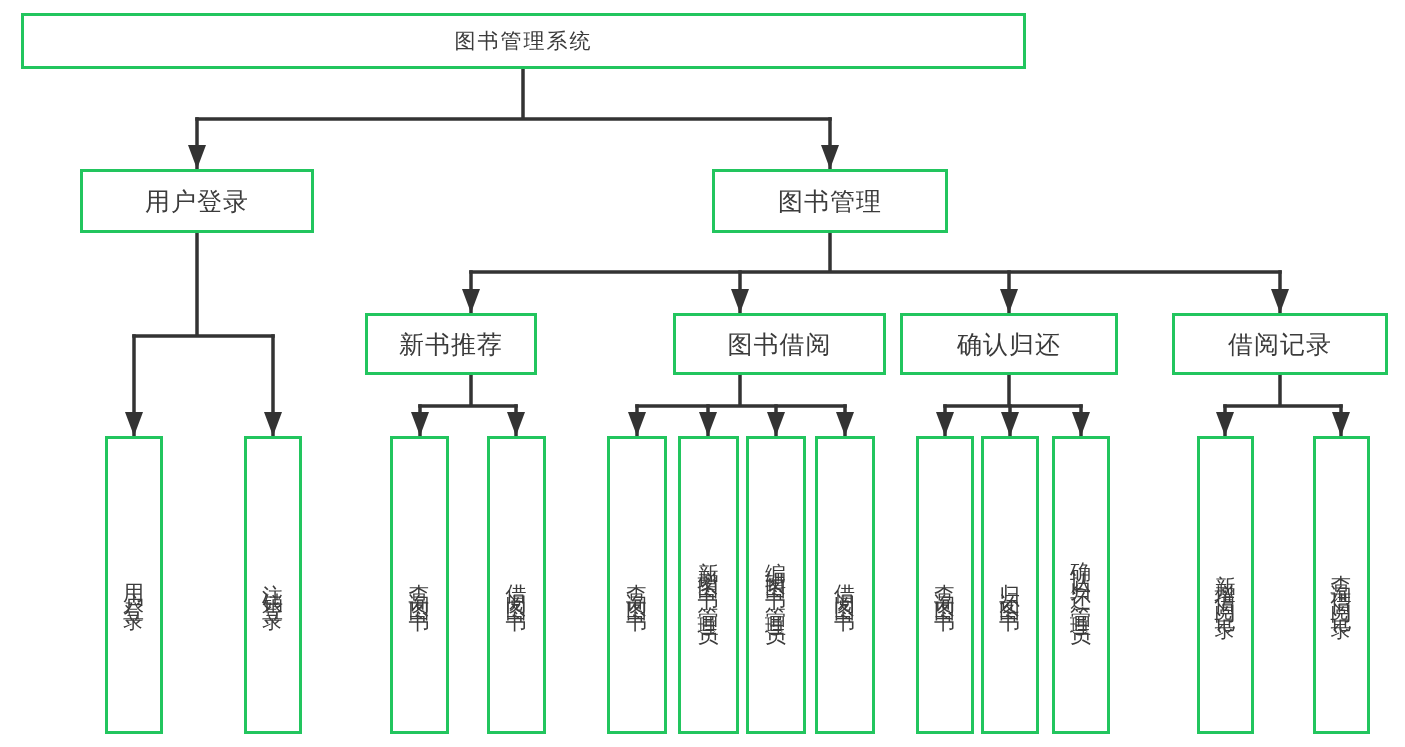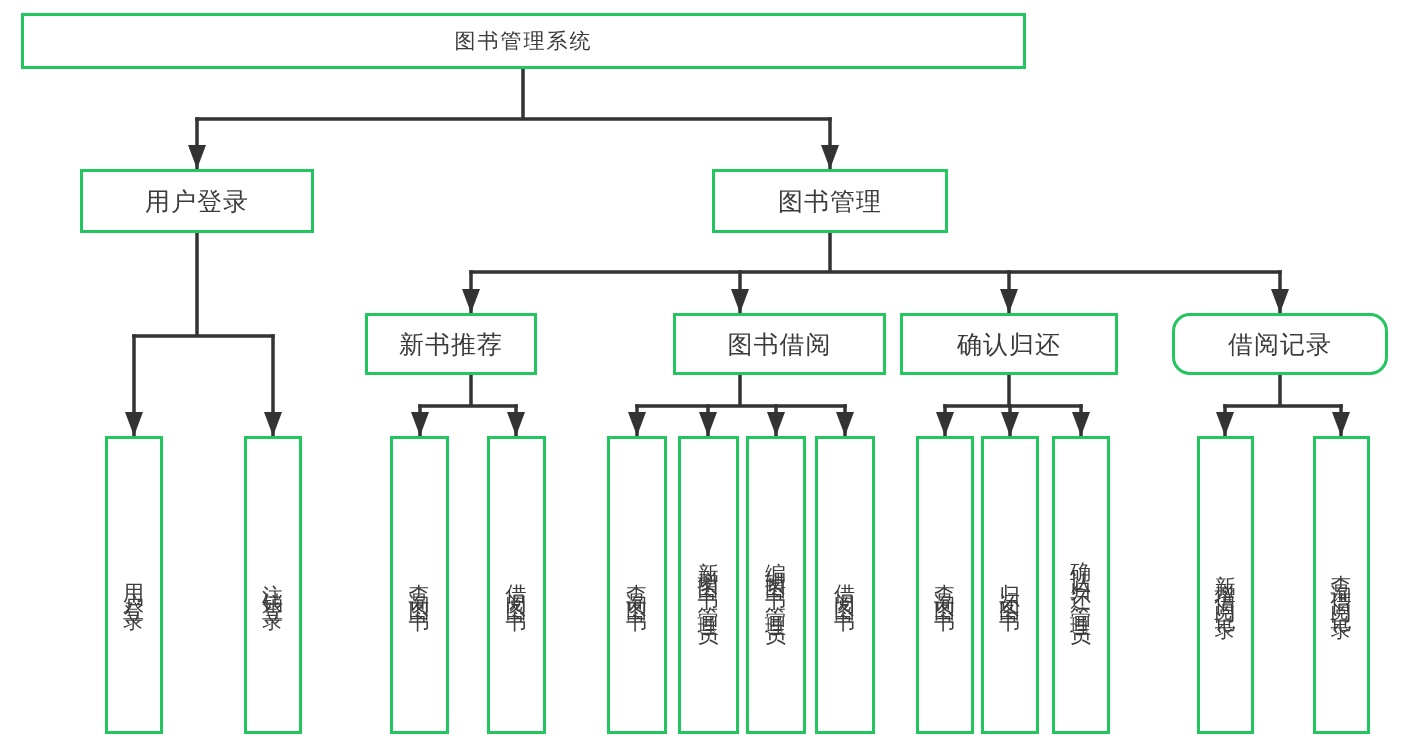--- a/index.html
+++ b/index.html
@@ -117,21 +117,21 @@
 
   <div class="box" style="left:365px; top:313px; width:172px; height:62px;">
     <span class="h2label">新书推荐</span>
   </div>
   <div class="box" style="left:633px; top:313px; width:213px; height:62px;margin-left:40px;">
     <span class="h2label">图书借阅</span>
   </div>
   <div class="box" style="left:900px; top:313px; width:218px; height:62px;">
     <span class="h2label">确认归还</span>
   </div>
-  <div class="box" style="left:1172px; top:313px; width:216px; height:62px;border-radius:18px;">
+  <div class="box" style="left:1172px; top:313px; width:216px; height:62px;">
     <span class="h2label">借阅记录</span>
   </div>
 
   <div class="box" style="left:105px; top:436px; width:58px; height:298px;">
     <span class="vtext">用户登录</span>
   </div>
   <div class="box" style="left:244px; top:436px; width:58px; height:298px;">
     <span class="vtext">注销登录</span>
   </div>
 

